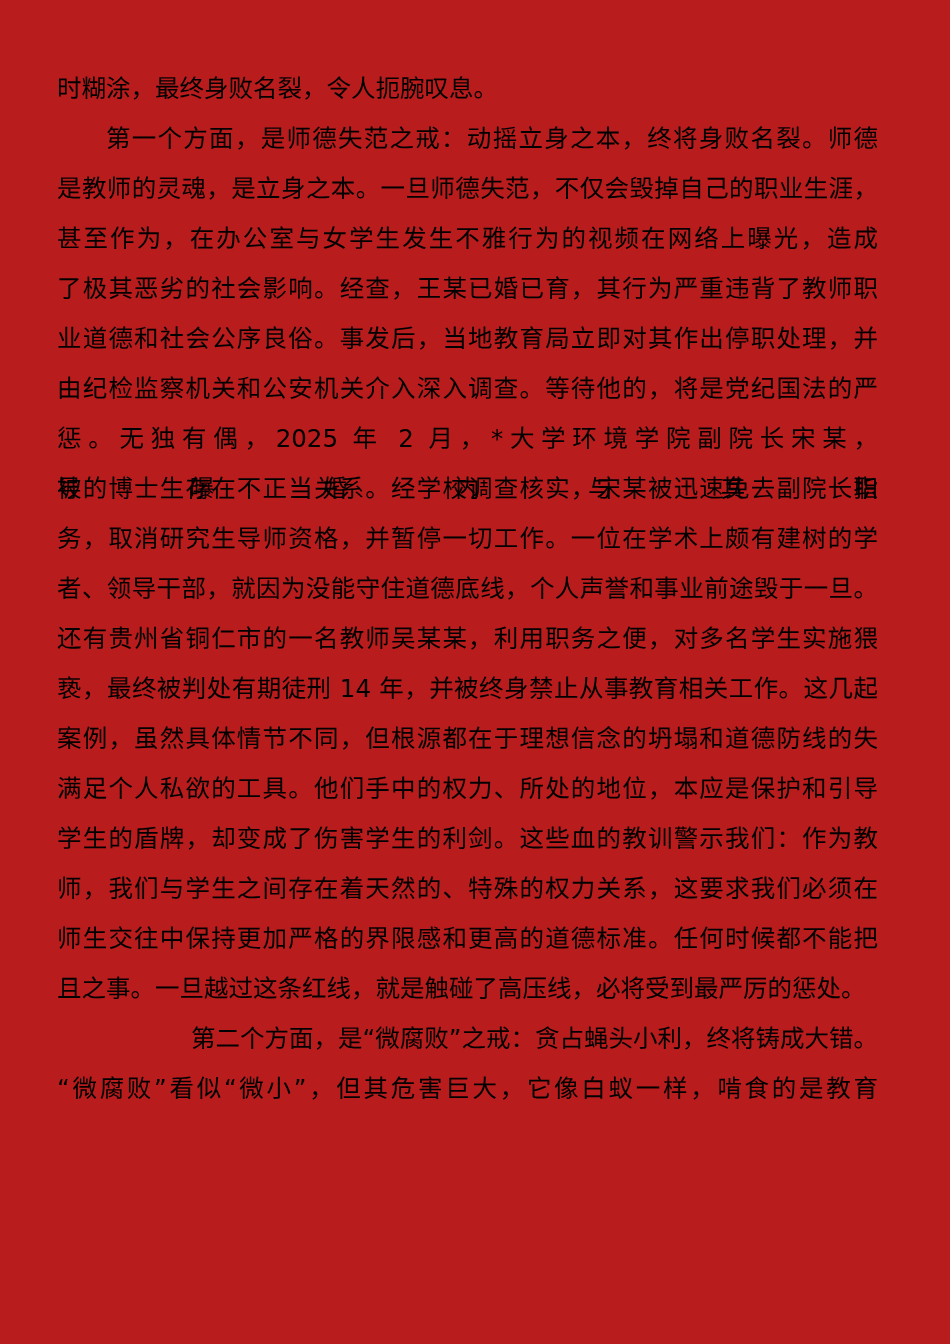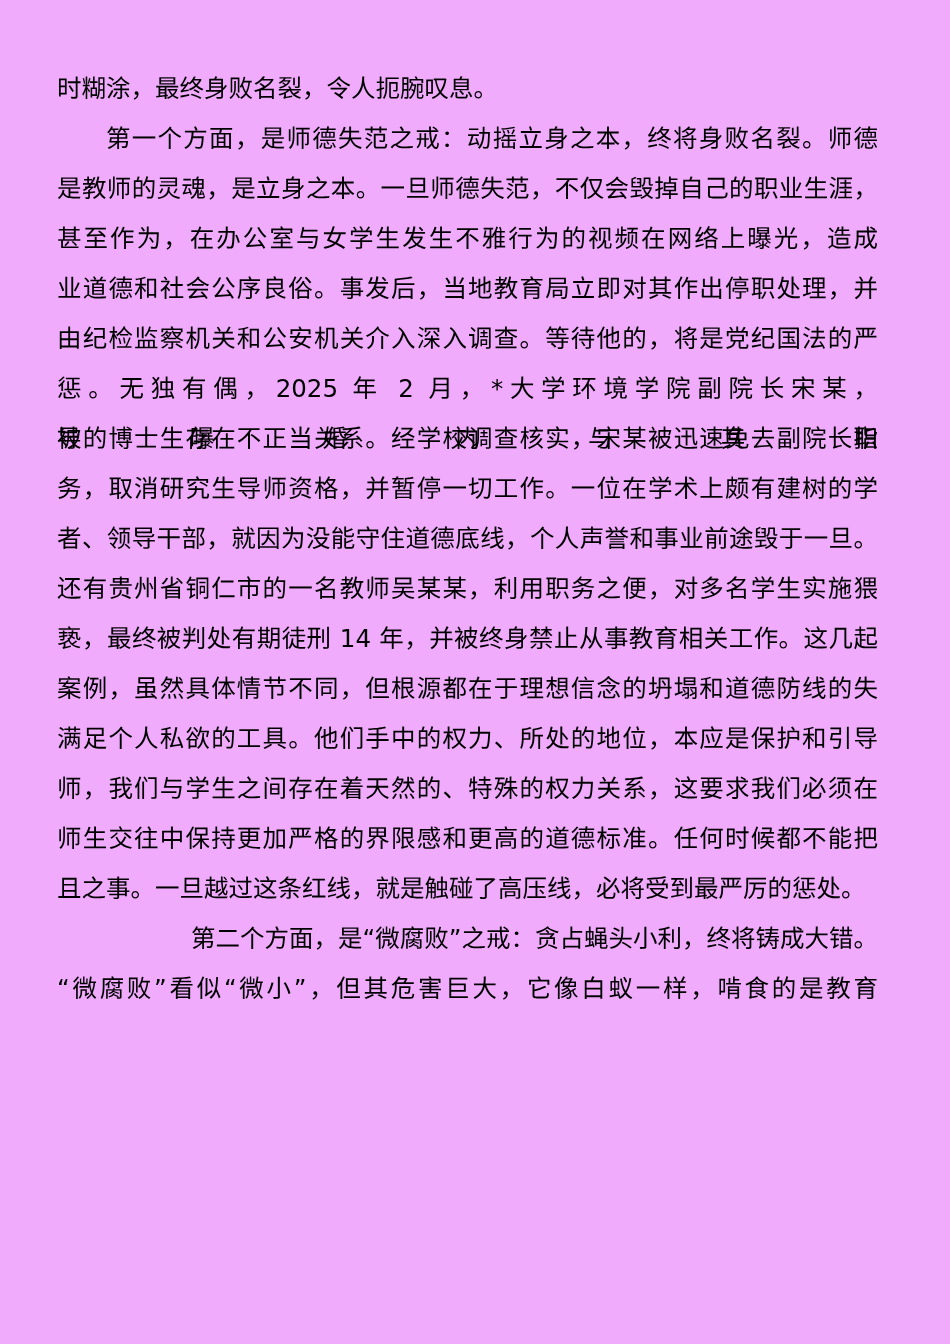--- a/index.html
+++ b/index.html
@@ -8,21 +8,21 @@
   }
   body {
     width: 950px;
     height: 1344px;
     background: #ffffff;
   }
   .page {
     position: relative;
     width: 950px;
     height: 1344px;
-    background: #f0abfc;
+    background: #b91c1c;
     overflow: hidden;
     font-family: "DejaVu Sans", sans-serif;
   }
   .text-block {
     position: absolute;
     left: 57px;
     top: 64px;
     width: 821px;
     color: #000000;
     font-size: 24.5px;
@@ -45,29 +45,31 @@
 </style>
 </head>
 <body>
 
 <div class="page">
   <div class="text-block" id="text-block" style="color: rgb(0, 0, 0);">
       <div class="line">时糊涂，最终身败名裂，令人扼腕叹息。</div>
       <div class="line indent justify">第一个方面，是师德失范之戒：动摇立身之本，终将身败名裂。师德</div>
       <div class="line justify">是教师的灵魂，是立身之本。一旦师德失范，不仅会毁掉自己的职业生涯，</div>
       <div class="line justify">甚至作为，在办公室与女学生发生不雅行为的视频在网络上曝光，造成</div>
+      <div class="line justify">了极其恶劣的社会影响。经查，王某已婚已育，其行为严重违背了教师职</div>
       <div class="line justify">业道德和社会公序良俗。事发后，当地教育局立即对其作出停职处理，并</div>
       <div class="line justify">由纪检监察机关和公安机关介入深入调查。等待他的，将是党纪国法的严</div>
       <div class="line justify">惩。无独有偶，2025 年 2 月，*大学环境学院副院长宋某，被曝婚内与其指</div>
       <div class="line justify">导的博士生存在不正当关系。经学校调查核实，宋某被迅速免去副院长职</div>
       <div class="line justify">务，取消研究生导师资格，并暂停一切工作。一位在学术上颇有建树的学</div>
       <div class="line justify">者、领导干部，就因为没能守住道德底线，个人声誉和事业前途毁于一旦。</div>
       <div class="line justify">还有贵州省铜仁市的一名教师吴某某，利用职务之便，对多名学生实施猥</div>
       <div class="line justify">亵，最终被判处有期徒刑 14 年，并被终身禁止从事教育相关工作。这几起</div>
       <div class="line justify">案例，虽然具体情节不同，但根源都在于理想信念的坍塌和道德防线的失</div>
       <div class="line justify">满足个人私欲的工具。他们手中的权力、所处的地位，本应是保护和引导</div>
+      <div class="line justify">学生的盾牌，却变成了伤害学生的利剑。这些血的教训警示我们：作为教</div>
       <div class="line justify">师，我们与学生之间存在着天然的、特殊的权力关系，这要求我们必须在</div>
       <div class="line justify">师生交往中保持更加严格的界限感和更高的道德标准。任何时候都不能把</div>
       <div class="line">且之事。一旦越过这条红线，就是触碰了高压线，必将受到最严厉的惩处。</div>
       <div class="line indent">第二个方面，是“微腐败”之戒：贪占蝇头小利，终将铸成大错。</div>
       <div class="line justify">“微腐败”看似“微小”，但其危害巨大，它像白蚁一样，啃食的是教育</div>
     </div>
 </div>
 
 </body></html>

